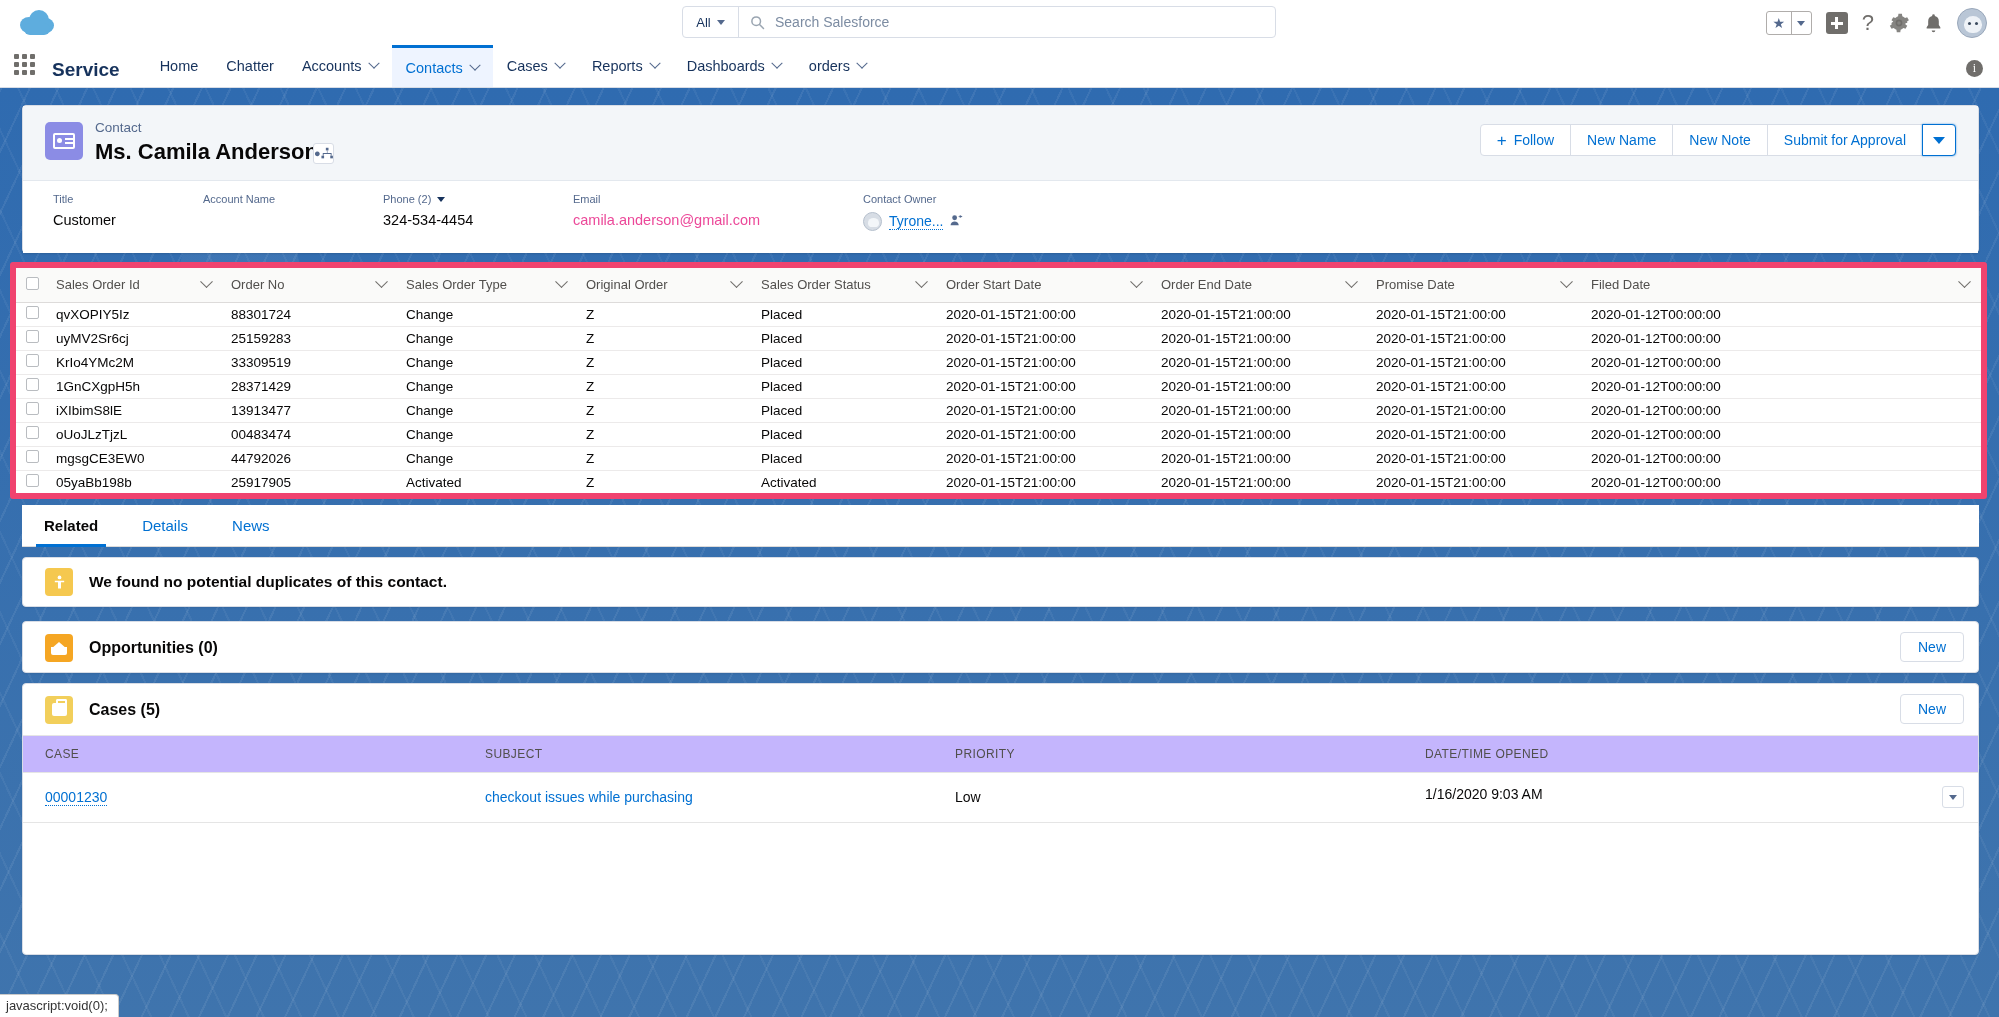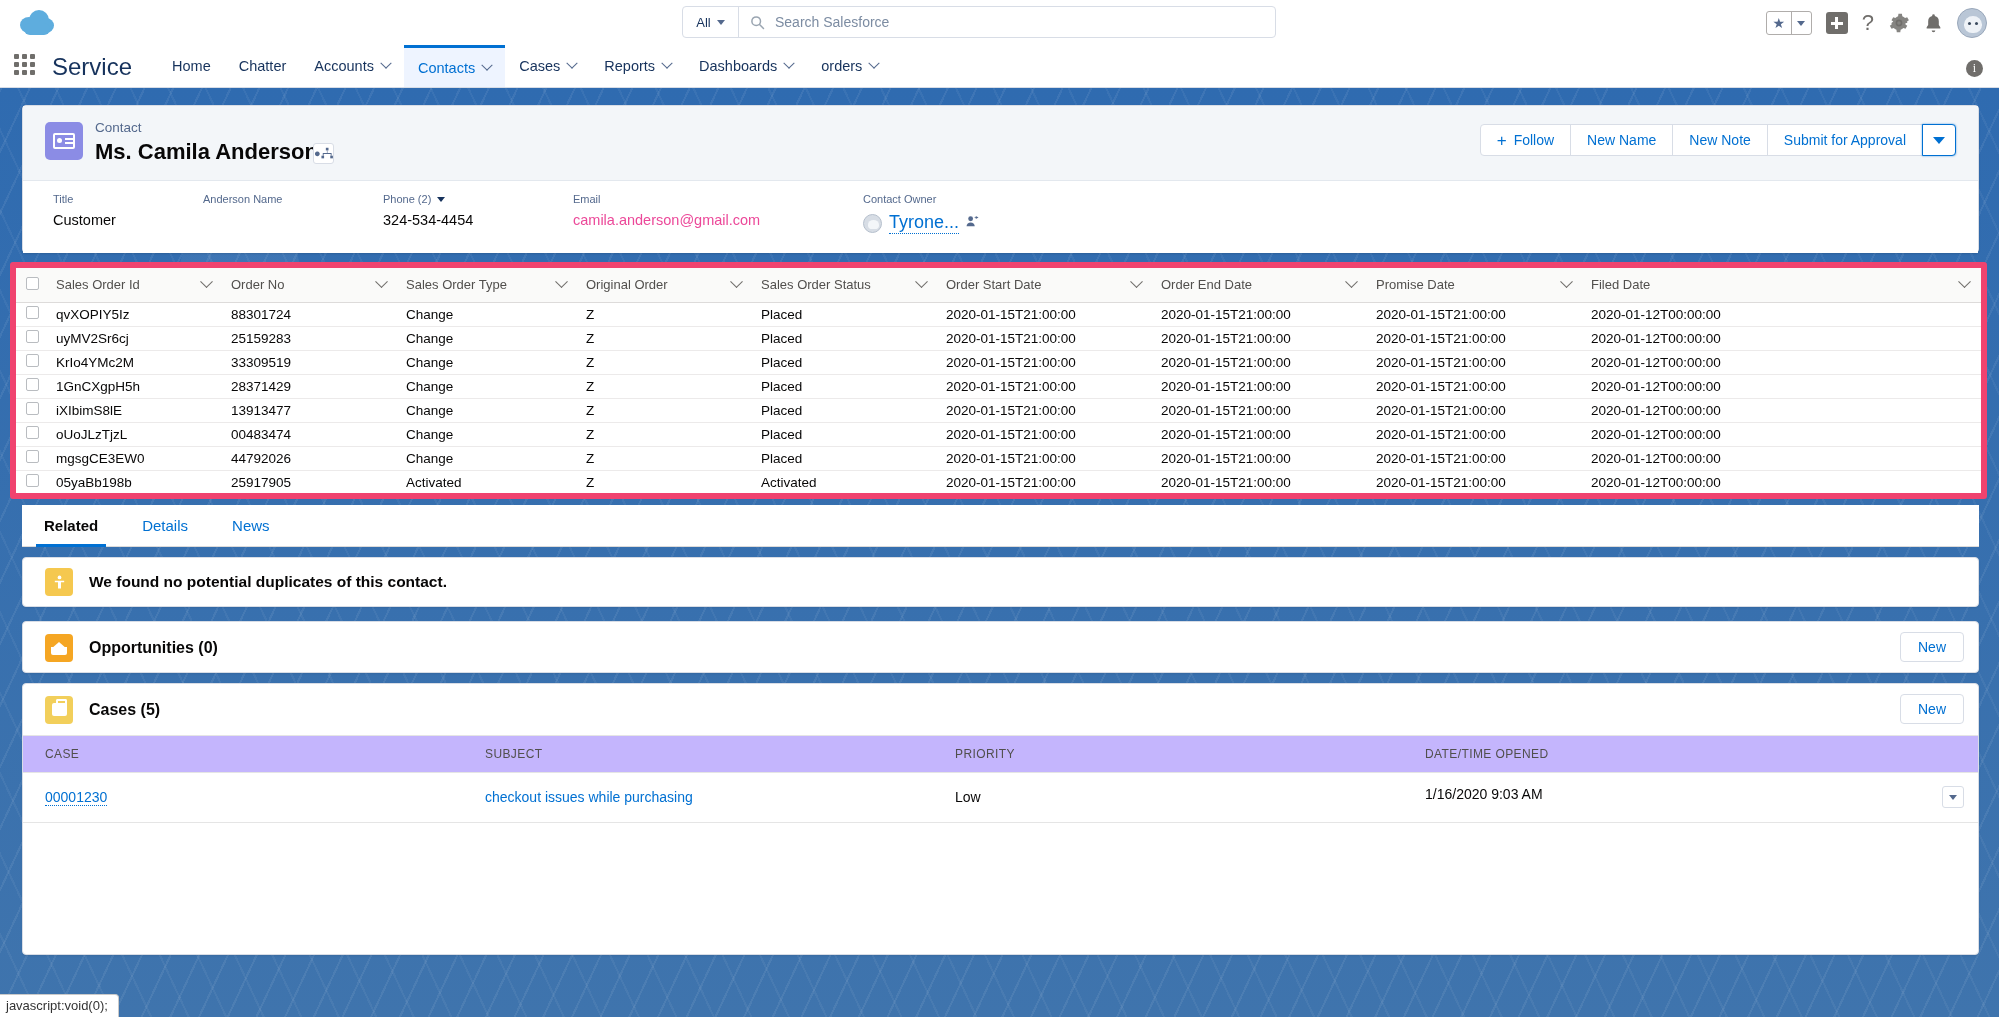--- a/index.html
+++ b/index.html
@@ -85,22 +85,22 @@
     background: #ffffff; display: flex; align-items: flex-end;
     border-bottom: 1px solid #d8dde6;
   }
   .waffle {
     width: 24px; height: 24px; margin-left: 14px; margin-bottom: 9px;
     display: grid; grid-template-columns: repeat(3, 5px);
     grid-template-rows: repeat(3, 5px); gap: 3px; cursor: pointer;
   }
   .waffle i { background: #706e6b; border-radius: 1px; display: block; }
   .app-name {
-    font-size: 24px; color: #16325c; margin-left: 14px; margin-bottom: 6px;
-    font-weight: normal;
+    font-size: 19px; color: #16325c; margin-left: 14px; margin-bottom: 6px;
+    font-weight: bold;
     margin-top: 10px;
   }
   .nav-items { display: flex; align-items: flex-end; margin-left: 26px; height: 42px; }
   .nav-item {
     display: flex; align-items: center; gap: 8px; height: 42px;
     padding: 0 14px; font-size: 14.5px; color: #16325c; cursor: pointer;
     position: relative;
   }
   .nav-item.active {
     background: #eef4ff; border-top: 3px solid #0070d2; color: #0070d2;
@@ -187,21 +187,21 @@
   .field { position: absolute; top: 12px; }
   .field .lbl { font-size: 11px; color: #54698d; margin-bottom: 7px; display:flex; align-items:center; gap:6px;}
   .field .val { font-size: 14.5px; color: #080707; }
   .field .val.link { color: #ec4899; cursor: pointer; }
   .owner-row { display: flex; align-items: center; gap: 7px; }
   .owner-av {
     width: 19px; height: 19px; border-radius: 50%; background: #d7dde5;
     border: 1px solid #b6c0cd; position: relative;
   }
   .owner-av::before{content:"";position:absolute;left:4px;top:5px;width:11px;height:9px;border-radius:50% 50% 40% 40%;background:#f3f6f9;}
-  .owner-name { color: #0070d2; font-size: 18px; border-bottom: 1px dotted #0070d2; cursor: pointer;}
+  .owner-name { color: #0070d2; font-size: 14px; border-bottom: 1px dotted #0070d2; cursor: pointer;}
   .owner-change { font-size: 12px; color: #54698d; cursor: pointer; }
 
   
   .hl-wrap {
     position: absolute; top: 262px; left: 10px; width: 1977px; height: 237px;
     border: 6px solid #f0436f; border-radius: 3px; background: #fff;
     overflow: hidden;
   }
   .orders-table { width: 100%; border-collapse: collapse; table-layout: fixed; }
   .orders-table th {
@@ -467,21 +467,21 @@
 
   <div class="rc-bottom">
     <div class="field" style="left:30px;">
       <div class="lbl">
           <span>Title</span>
         </div>
       <div class="val">Customer</div>
     </div>
     <div class="field" style="left:180px;">
       <div class="lbl">
-          <span>Anderson Name</span>
+          <span>Account Name</span>
         </div>
       <div class="val"></div>
     </div>
     <div class="field" style="left:360px;">
       <div class="lbl">
         <span>Phone (2)</span>
         <span class="caret-down" style="border-top-color:#16325c;"></span>
       </div>
       <div class="val">324-534-4454</div>
     </div>

